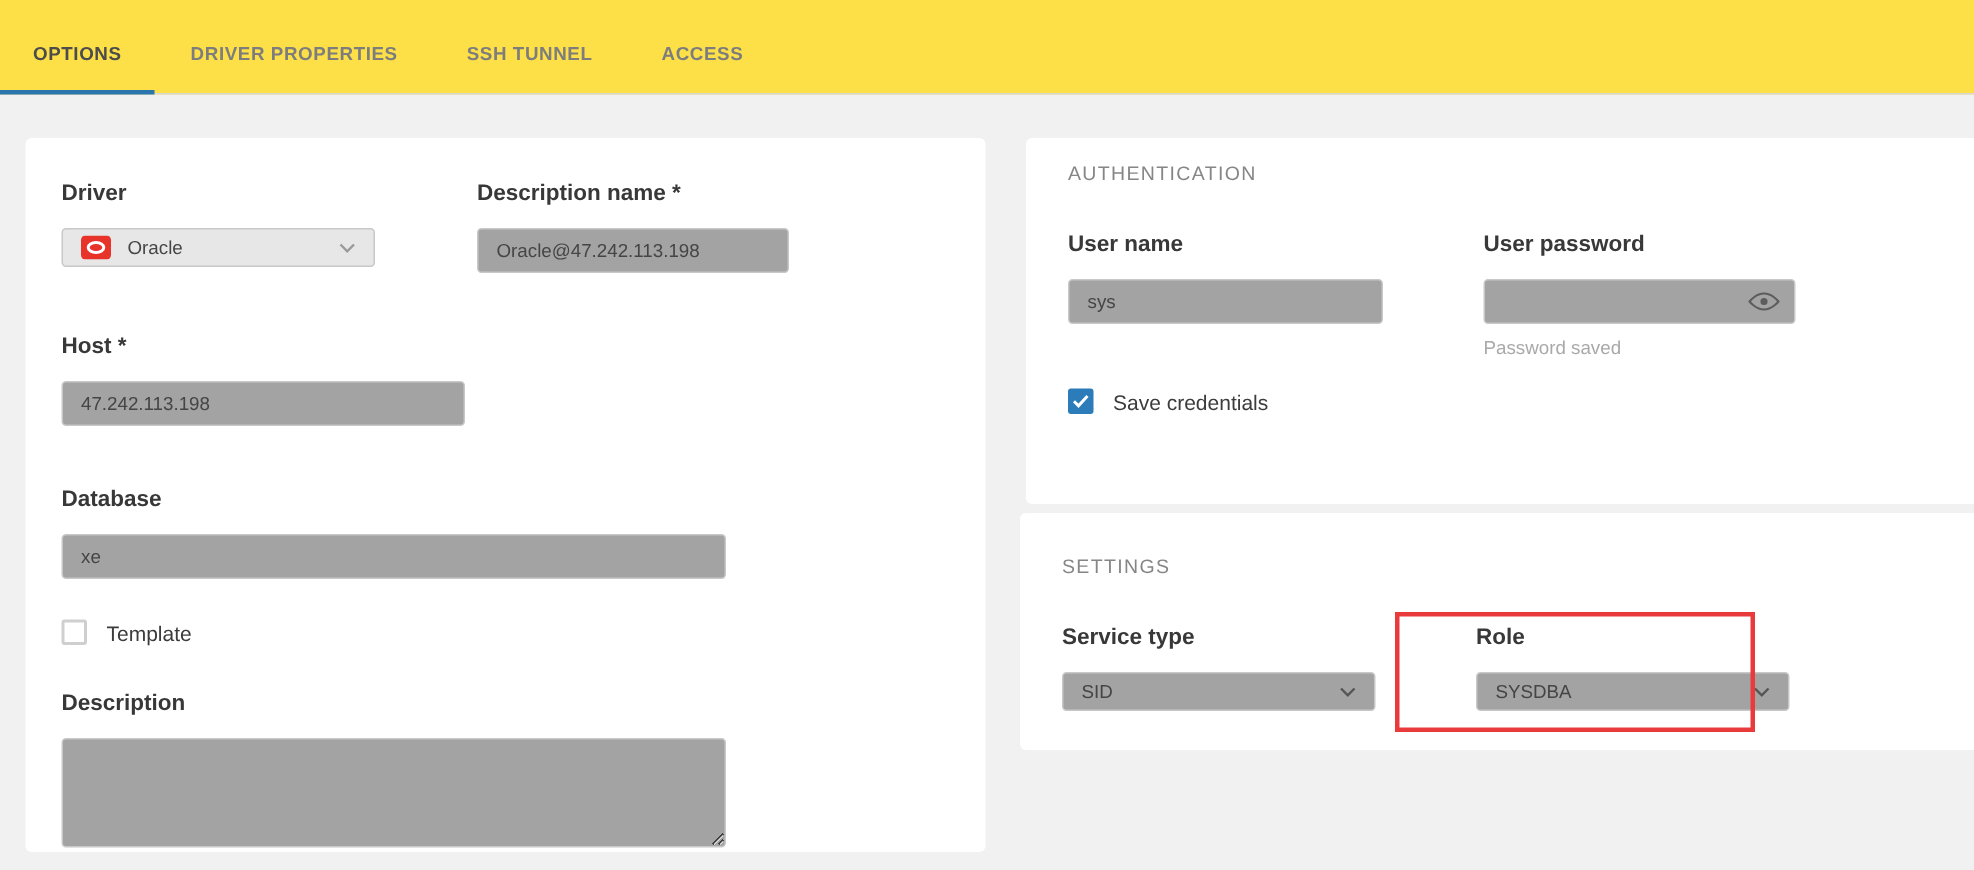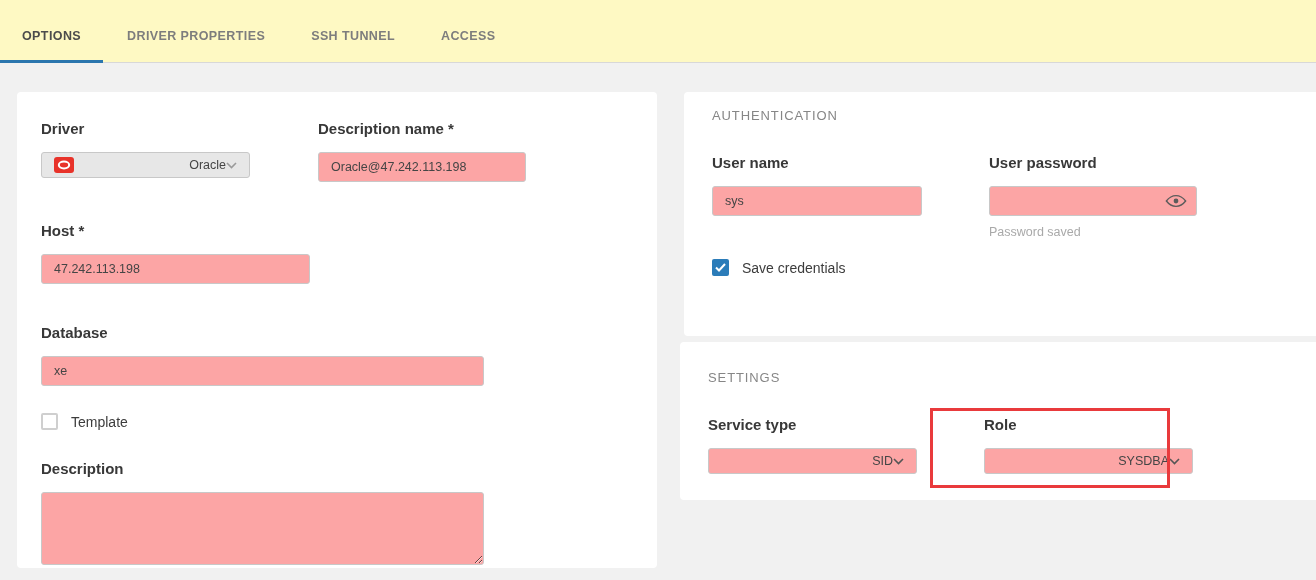--- a/index.html
+++ b/index.html
@@ -11,21 +11,21 @@
     overflow:hidden;
     color:#3a3a3a;
   }
 
   
   .tabbar {
     height:63px;
     border-bottom:1px solid #d8d8d8;
     display:flex;
     align-items:stretch;
-    background:#fef9c3;
+    background:#fde047;
   }
   .tab {
     display:flex;
     align-items:flex-end;
     padding:0 22px 17px 22px;
     font-size:12.5px;
     letter-spacing:.4px;
     font-weight:700;
     color:#7d7d7d;
     border-bottom:3px solid transparent;
@@ -67,21 +67,21 @@
   .row { display:flex;gap:42px; }
   .gap26 > * + * { margin-left:26px; }
   .gap25 > * + * { margin-left:25px; }
   .mt28 { margin-top:40px; }
   .mt27 { margin-top:27px; }
   .mt30 { margin-top:30px; }
 
   .text-input, .textarea, .select {
     border:1px solid #c8c8c8;
     border-radius:3px;
-    background:#fca5a5;
+    background:#a3a3a3;
     font-family:"Liberation Sans", sans-serif;
     font-size:12.5px;
     color:#454545;
   }
   .text-input {
     height:30px;
     width:100%;
     padding:0 12px;
     outline:none;
   }
@@ -103,21 +103,20 @@
     align-items:center;
     cursor:pointer;
   }
 
   .select {
     height:18px;
     display:flex;
     align-items:center;
     padding:12px 12px;
     cursor:pointer;
-    text-align:right;
   }
   .select .sel-value { flex:1; }
   .select.disabled { background:#e7e7e7; }
   .select .chev { display:flex; align-items:center; }
 
   .driver-icon { margin-right:11px; display:flex; align-items:center; }
 
   .hint {
     font-size:12.5px;
     color:#a9a9a9;

